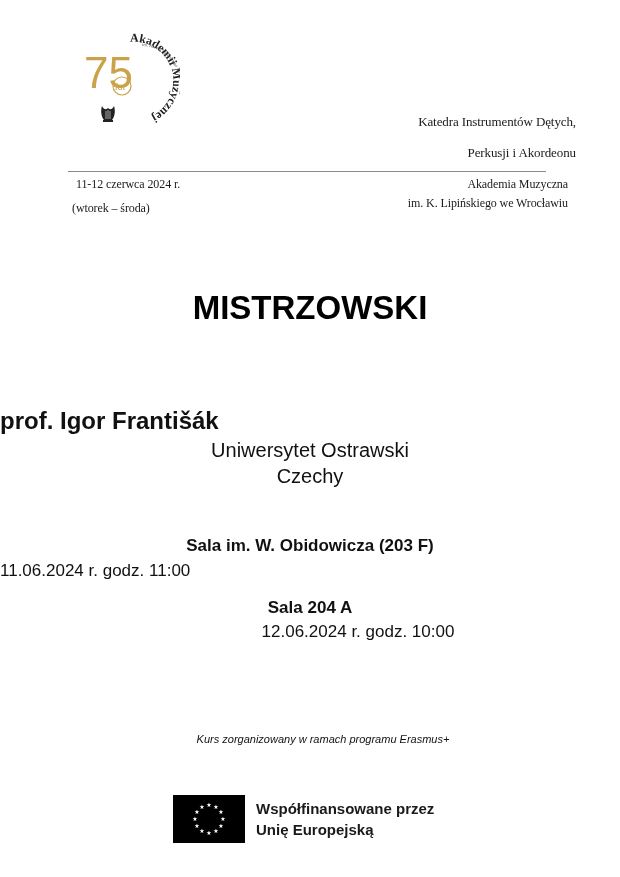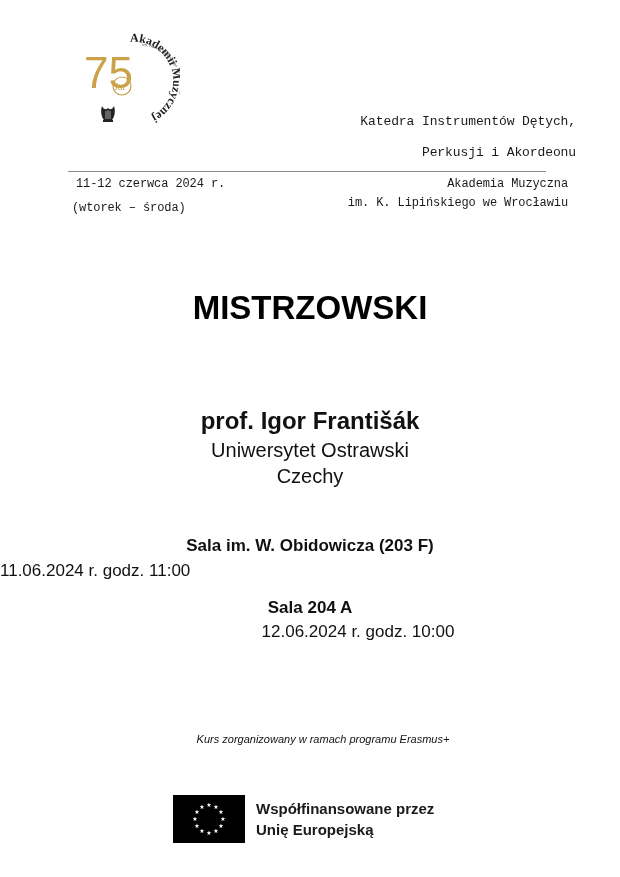--- a/index.html
+++ b/index.html
@@ -1,35 +1,35 @@
 <!DOCTYPE html>
 <html><head>
   <meta charset="utf-8">
   <style>
     html, body { margin: 0; padding: 0; background: #ffffff; }
     body { width: 620px; height: 877px; position: relative; overflow: hidden; color: #111; font-family: "Liberation Sans", sans-serif; }
     .abs { position: absolute; }
-    .calibri { font-family: Liberation Mono, monospace; font-size: 12px; color: #1a1a1a; letter-spacing: -0.1px; }
+    .calibri { font-family: Liberation Serif, serif; font-size: 12px; color: #1a1a1a; letter-spacing: -0.1px; }
 
     
     .logo { left: 80px; top: 30px; width: 100px; height: 100px; }
 
     
     .dept1 { right: 44px; top: 114px; font-size: 13px; }
     .dept2 { right: 44px; top: 145px; font-size: 13px; }
     .rule { left: 68px; top: 171px; width: 478px; height: 1px; background: #8a8a8a; }
     .acad1 { right: 52px; top: 177px; }
     .acad2 { right: 52px; top: 196px; }
     .date1 { left: 76px; top: 177px; }
     .date2 { left: 72px; top: 201px; }
 
     
     .title { left: 0; width: 620px; top: 288px; text-align: center; font-family: "Liberation Sans", sans-serif; font-weight: bold; font-size: 33px; line-height: 40px; color: #000000; }
 
-    .prof { left: 0; width: 620px; top: 407px; text-align: center; font-weight: bold; font-size: 24px; line-height: 28px; }
+    .prof { left: 0; width: 620px; top: 407px; text-align: left; font-weight: bold; font-size: 24px; line-height: 28px; }
     .univ { left: 0; width: 620px; top: 437px; text-align: center; font-size: 20px; line-height: 26px; }
     .country { left: 0; width: 620px; top: 463px; text-align: center; font-size: 20px; line-height: 26px; }
 
     .hall1 { left: 0; width: 620px; top: 535px; text-align: center; font-weight: bold; font-size: 17px; line-height: 22px; }
     .time1 { left: 0; width: 620px; top: 560px; text-align: left; font-size: 17px; line-height: 22px; }
     .hall2 { left: 0; width: 620px; top: 597px; text-align: center; font-weight: bold; font-size: 17px; line-height: 22px; }
     .time2 { left: 0; width: 620px; top: 621px; text-align: center; font-size: 17px; line-height: 22px; padding-left: 48px; }
 
     .erasmus { left: 0; width: 620px; top: 733px; text-align: center; font-style: italic; font-size: 11px; padding-left: 13px; }
 

